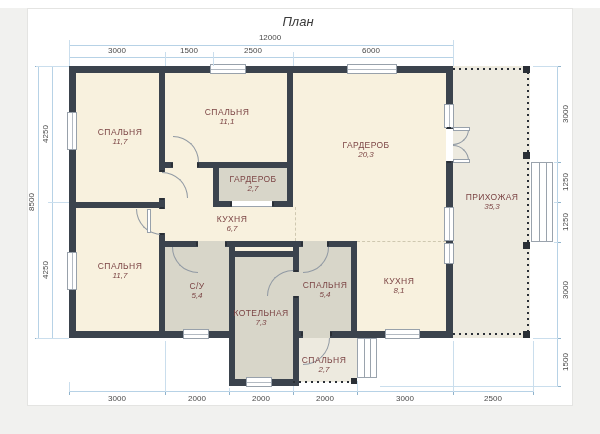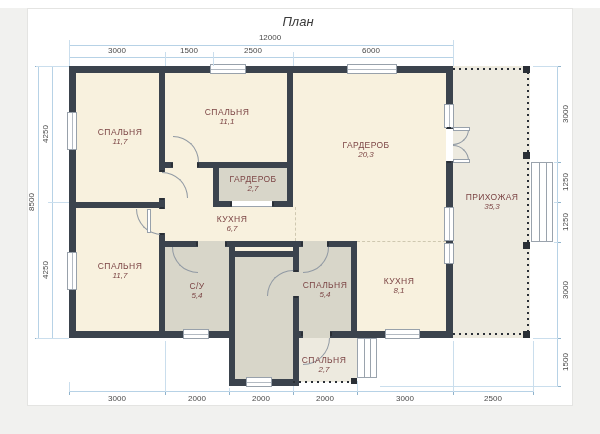--- a/index.html
+++ b/index.html
@@ -188,20 +188,24 @@
       <div class="area">6,7</div>
     </div>
   <div class="room-label" style="left:120px;top:271px;">
     <div>СПАЛЬНЯ</div>
       <div class="area">11,7</div>
     </div>
   <div class="room-label" style="left:197px;top:291px;">
     <div>С/У</div>
       <div class="area">5,4</div>
     </div>
+  <div class="room-label" style="left:261px;top:318px;">
+    <div>КОТЕЛЬНАЯ</div>
+      <div class="area">7,3</div>
+    </div>
   <div class="room-label" style="left:325px;top:290px;">
     <div>СПАЛЬНЯ</div>
       <div class="area">5,4</div>
     </div>
   <div class="room-label" style="left:399px;top:286px;">
     <div>КУХНЯ</div>
       <div class="area">8,1</div>
     </div>
   <div class="room-label" style="left:492px;top:202px;">
     <div>ПРИХОЖАЯ</div>

